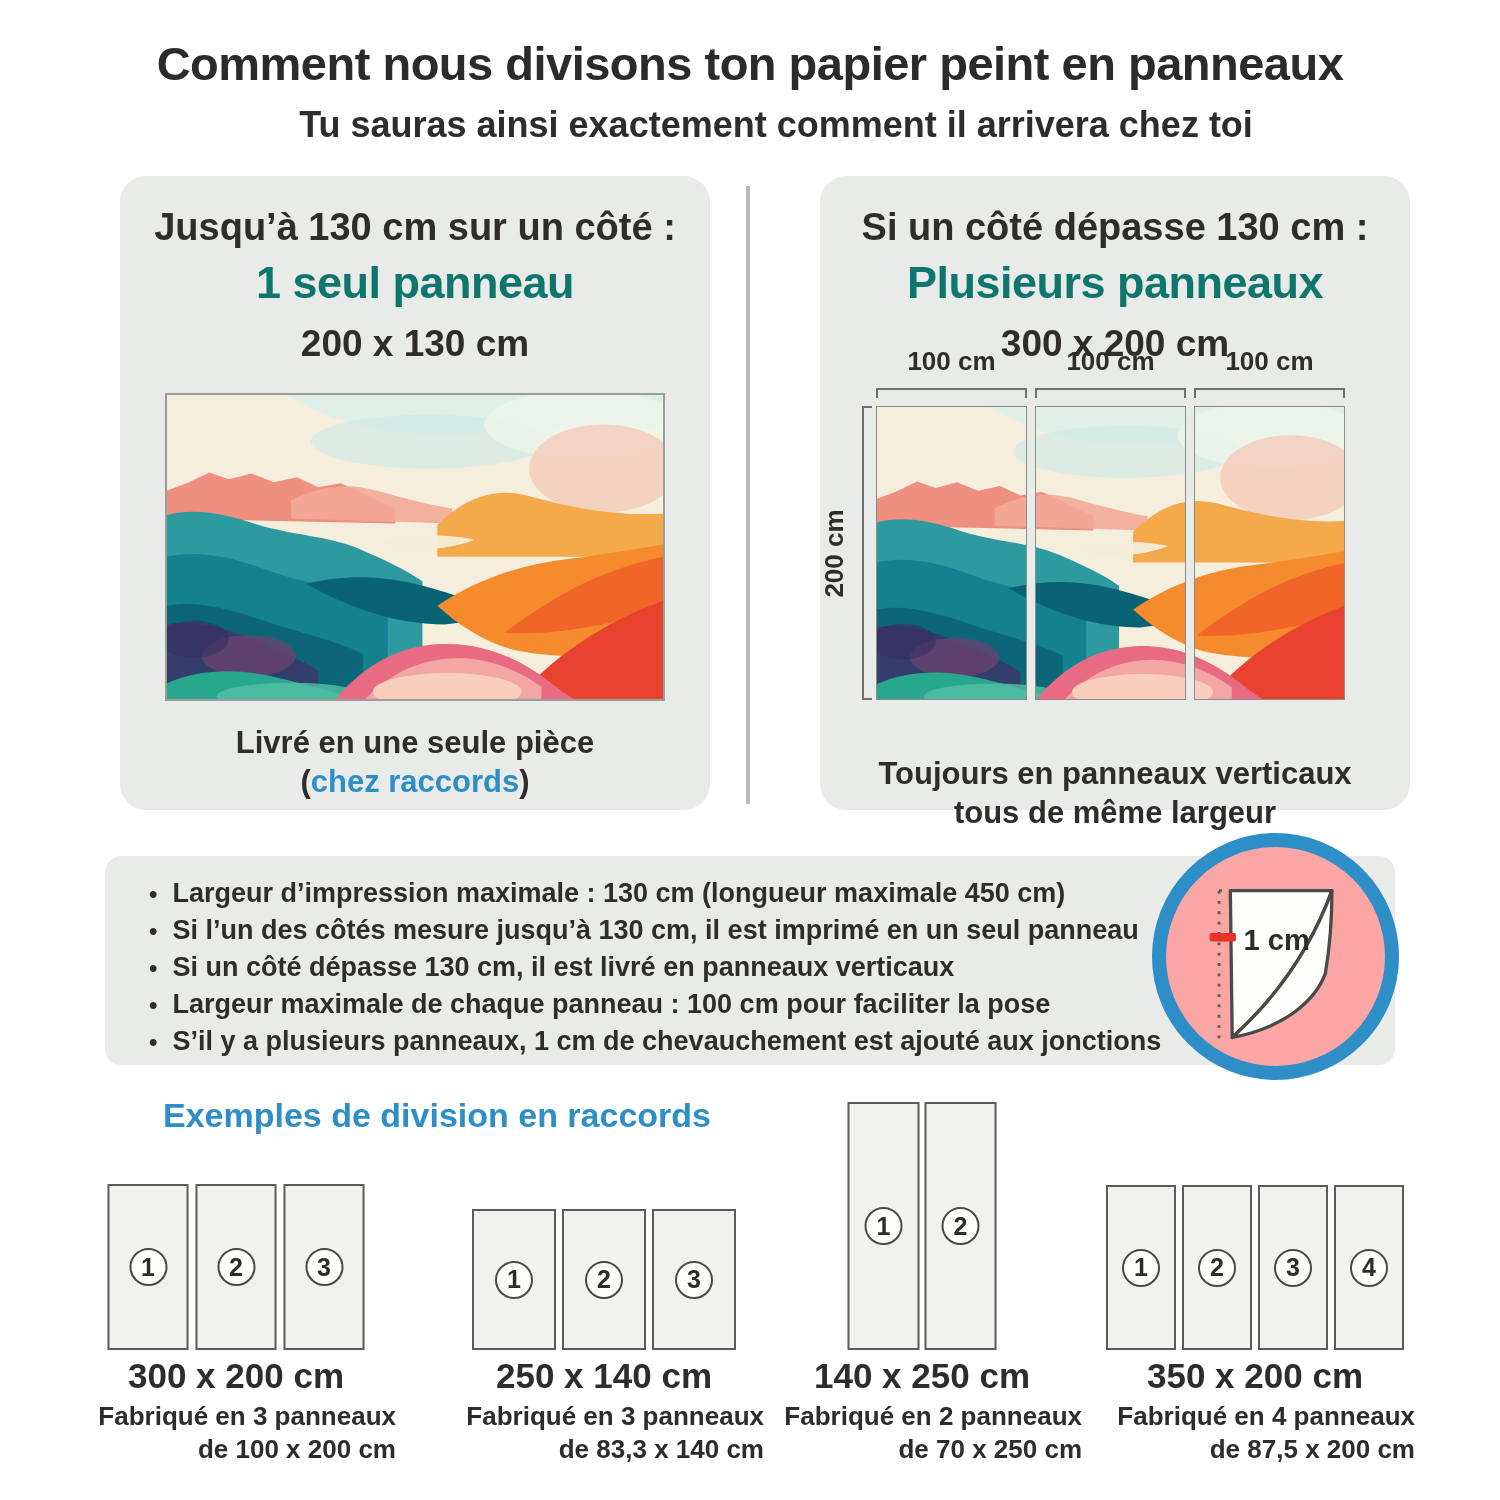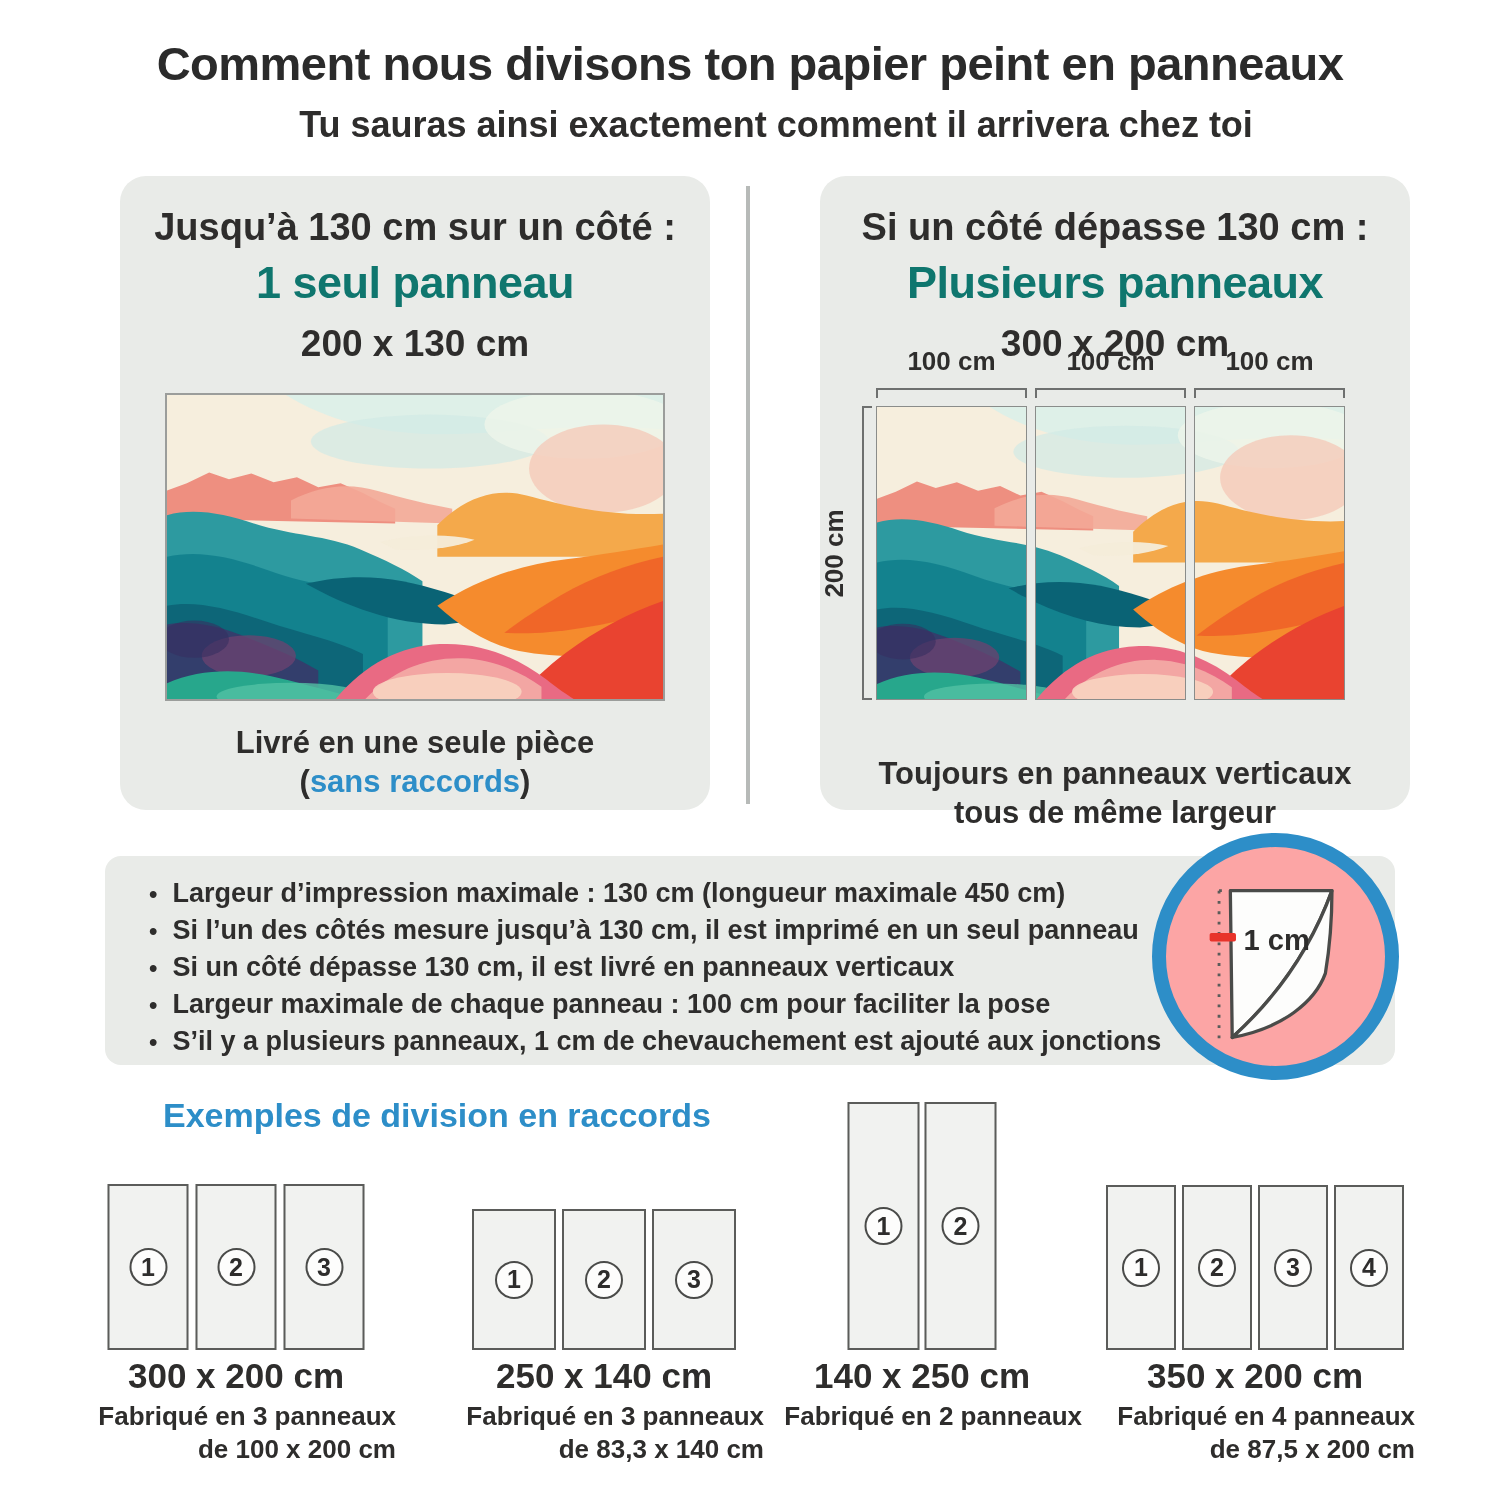--- a/index.html
+++ b/index.html
@@ -119,21 +119,21 @@
     <p class="card-heading">Jusqu’à 130 cm sur un côté :</p>
     <p class="card-highlight">1 seul panneau</p>
     <p class="card-dims">200 x 130 cm</p>
     <div class="art-frame">
       <svg viewBox="0 0 1000 620" preserveAspectRatio="none">
           <use href="#artwork"></use>
         </svg>
     </div>
     <p class="card-caption">
       <span>Livré en une seule pièce</span><br>
-      <span>(</span><span class="blue-bold">sans raccords</span><span>)</span>
+      <span>(</span><span class="blue-bold">chez raccords</span><span>)</span>
     </p>
   </section>
 
   <div class="cards-divider"></div>
 
   <section class="card card-right">
     <p class="card-heading">Si un côté dépasse 130 cm :</p>
     <p class="card-highlight">Plusieurs panneaux</p>
     <p class="card-dims">300 x 200 cm</p>
 
@@ -254,20 +254,21 @@
       <div class="ex-panel">
           <span class="panel-num">1</span>
         </div>
       <div class="ex-panel">
           <span class="panel-num">2</span>
         </div>
     </div>
     <div class="example-size">140 x 250 cm</div>
     <div class="example-desc">
       <div>Fabriqué en 2 panneaux</div>
+      <div>de 70 x 250 cm</div>
     </div>
   </div>
 
   <div class="example-group g4">
     <div class="panels-row">
       <div class="ex-panel">
           <span class="panel-num">1</span>
         </div>
       <div class="ex-panel">
           <span class="panel-num">2</span>

